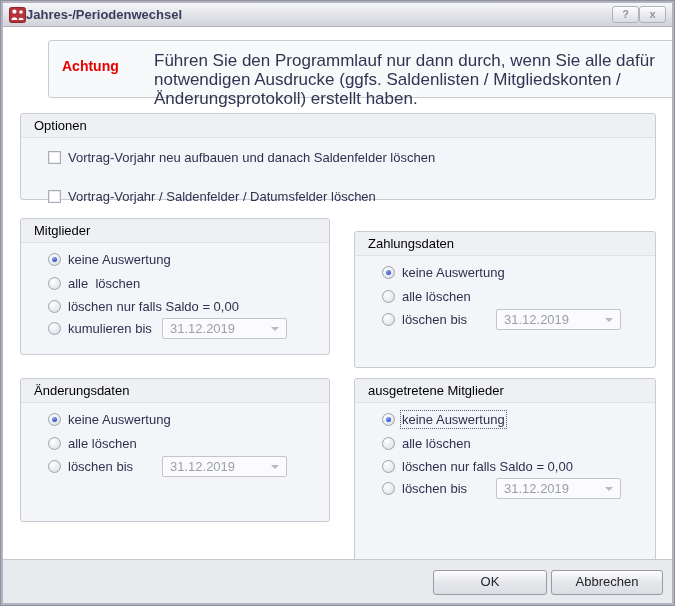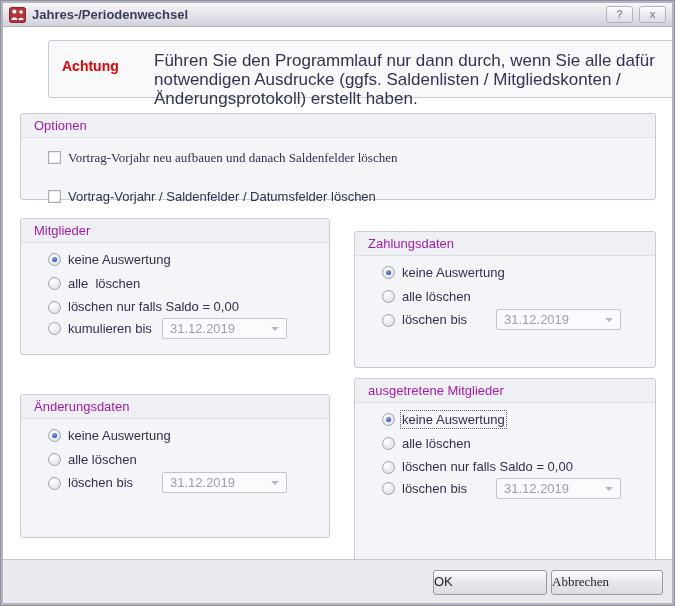--- a/index.html
+++ b/index.html
@@ -7,21 +7,21 @@
   .win{
     position:relative; width:675px; height:606px; box-sizing:border-box;
     border:3px solid #b2b5bf; outline:1px solid #8f929c; outline-offset:-1px;
     background:#ffffff; overflow:hidden;
   }
   
   .titlebar{
     position:absolute; left:0; top:0; right:0; height:24px;
     background:linear-gradient(#f7f7f9,#dcdde3 70%,#d3d4db);
     border-bottom:1px solid #aeb1bb;
-    display:flex; align-items:center; padding:0 6px; gap:6px; box-sizing:border-box;
+    display:flex; align-items:center; padding:0 6px; box-sizing:border-box;
   }
   .app-icon{width:17px;height:16px;flex:none;}
   .title{font-weight:bold; font-size:13px; color:#3b3c5e; white-space:nowrap;}
   .tb-btn{
     width:27px;height:17px; box-sizing:border-box;
     border:1px solid #b0b3bd; border-radius:3px;
     background:linear-gradient(#fdfdfe,#dbdce2);
     color:#8f93a0; font-weight:bold; font-size:11px; line-height:14px; text-align:center;
     box-shadow:inset 0 1px 0 #ffffff; cursor:default;
   }
@@ -35,21 +35,21 @@
   .warning-label{color:#e60000; font-weight:bold; font-size:14px; width:92px; flex:none; margin-top:7px;}
   .warning-text{color:#333353; font-size:17px; line-height:19px;}
   
   .groupbox{
     position:absolute; box-sizing:border-box;
     background:#f4f5f8; border:1px solid #c9cbd3; border-radius:3px;
   }
   .gb-header{
     height:23px; background:#eef0f3; border-bottom:1px solid #dfe1e6;
     border-radius:3px 3px 0 0; display:flex; align-items:center;
-    padding-left:13px; color:#a21caf; font-size:13px;
+    padding-left:13px; color:#000000; font-size:13px;
   }
   .row{
     position:absolute; left:27px; height:15px;
     display:flex; align-items:center; gap:7px;
     font-size:13px; color:#2f3050;
   }
   .row label{white-space:pre; cursor:default;}
   .row label.focused{outline:1px dotted #5a5c7a; outline-offset:1px;}
   .checkbox{
     width:13px;height:13px;box-sizing:border-box;flex:none;
@@ -72,41 +72,41 @@
   }
   .combo-arrow{
     margin-left:auto; width:0; height:0;
     border-left:4px solid transparent; border-right:4px solid transparent;
     border-top:4px solid #b6b9c2;
   }
   
   #gb-optionen{left:17px; top:110px; width:636px; height:87px;}
   #gb-umsatz  {left:17px; top:215px; width:310px; height:137px;}
   #gb-zahlung {left:351px;top:215px; width:302px; height:137px;margin-top:13px;}
-  #gb-aender  {left:17px; top:375px; width:310px; height:144px;margin-top:16px;}
+  #gb-aender  {left:17px; top:375px; width:310px; height:144px;}
   #gb-mitgl   {left:351px;top:375px; width:302px; height:184px;}
   
-  .r1{top:33px;} .r2{top:57px;} .r3{top:80px;align-items:flex-end;} .r4{top:102px;}
-  .c1{top:36px;font-family:Liberation Serif, serif;} .c2{top:75px;}
+  .r1{top:33px;} .r2{top:57px;} .r3{top:80px;} .r4{top:102px;}
+  .c1{top:36px;} .c2{top:75px;}
   .combo-r3{top:77px;} .combo-r4{top:99px;}
   
   .footer{
     position:absolute; left:0; right:0; top:556px; height:44px;
     background:#e8eaee; border-top:1px solid #c6c8d0;
   }
   .btn{
     position:absolute; top:10px; height:25px; box-sizing:border-box;
     border:1px solid #989aa4; border-radius:3px;
     background:linear-gradient(#fdfdfe,#e6e7eb 50%,#dddee3);
     box-shadow:inset 0 1px 0 rgba(255,255,255,.9);
     font-family:"Liberation Sans", sans-serif; font-size:13px; color:#23242e;
-    text-align:left; line-height:22px; cursor:default;
+    text-align:center; line-height:22px; cursor:default;
   }
   #btn-ok{left:430px; width:114px;}
-  #btn-cancel{left:548px; width:112px;font-family:Liberation Serif, serif;}
+  #btn-cancel{left:548px; width:112px;}
 </style>
 </head>
 <body>
 
 <div class="win">
 
   <div class="titlebar">
     <svg class="app-icon" viewBox="0 0 17 16" xmlns="http://www.w3.org/2000/svg">
       <rect x="0.5" y="0.5" width="16" height="15" rx="2" fill="#b5333a" stroke="#8e2229"></rect>
       <circle cx="5.4" cy="4.6" r="2.1" fill="#ffffff"></circle>

